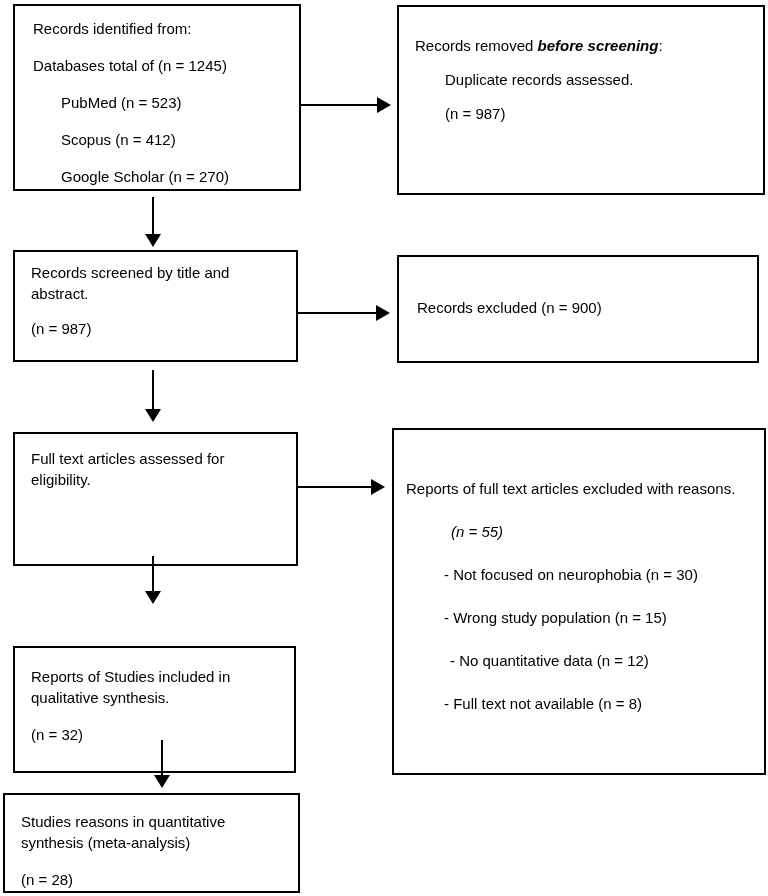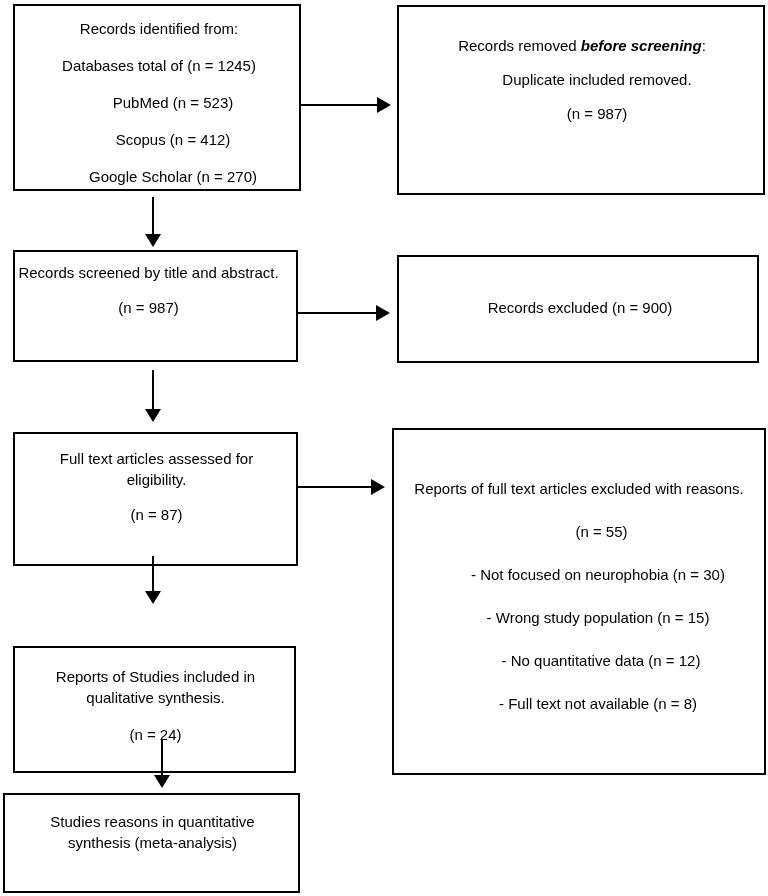--- a/index.html
+++ b/index.html
@@ -4,42 +4,42 @@
 <style>
   html, body { margin:0; padding:0; background:#ffffff; }
   body { font-family:"Liberation Sans", sans-serif; color:#000; }
   .canvas { position:relative; width:768px; height:896px; background:#ffffff; overflow:hidden; }
 
   .box {
     position:absolute; box-sizing:border-box;
     border:2.5px solid #000; background:#fff;
     font-size:15px; line-height:21px; color:#000;
   }
-  .box p { margin:0;text-align:center; }
+  .box p { margin:0; }
 
   #box-identification { left:13px; top:4px;  width:288px; height:187px; padding:12px 14px 0 18px; }
   #box-identification p { margin-bottom:16px; }
   #box-identification .sub { padding-left:28px; }
 
   #box-removed { left:397px; top:5px; width:368px; height:190px; padding:28px 14px 4px 16px; }
   #box-removed p { margin-bottom:13px; }
   #box-removed .sub { padding-left:30px; }
   .emph { font-style:italic; font-weight:bold; }
 
-  #box-screened { left:13px; top:250px; width:285px; height:112px; padding:10px 14px 0 0; }
+  #box-screened { left:13px; top:250px; width:285px; height:112px; padding:10px 14px 0 16px; }
   #box-screened .first { margin-bottom:14px; }
 
   #box-excluded { left:397px; top:255px; width:362px; height:108px; padding:40px 14px 8px 18px; }
 
   #box-fulltext { left:13px; top:432px; width:285px; height:134px; padding:14px 14px 0 16px; }
   #box-fulltext .first { margin-bottom:14px; }
 
   #box-ft-excluded { left:392px; top:428px; width:374px; height:347px; padding:48px 12px 0 12px; }
   #box-ft-excluded p { margin-bottom:22px; }
-  #box-ft-excluded .ind45 { padding-left:45px; }
+  #box-ft-excluded .ind45 { padding-left:45px;font-style:italic; }
   #box-ft-excluded .ind38 { padding-left:38px; }
   #box-ft-excluded .ind44 { padding-left:44px; }
 
   #box-qualitative { left:13px; top:610px; width:283px; height:127px; padding:18px 14px 0 16px;margin-top:36px; }
   #box-qualitative .first { margin-bottom:16px; }
 
   #box-quantitative { left:3px; top:793px; width:297px; height:100px; padding:16px 14px 0 16px; }
   #box-quantitative .first { margin-bottom:16px; }
 
   .arrow-right { position:absolute; display:flex; align-items:center; height:16px; }
@@ -73,54 +73,54 @@
   <div class="box" id="box-identification">
     <p>Records identified from:</p>
     <p>Databases total of (n = 1245)</p>
     <p class="sub">PubMed (n = 523)</p>
     <p class="sub">Scopus (n = 412)</p>
     <p class="sub">Google Scholar (n = 270)</p>
   </div>
 
   <div class="box" id="box-removed">
     <p><span>Records removed </span><span class="emph">before screening</span><span>:</span></p>
-    <p class="sub">Duplicate included removed.</p>
+    <p class="sub">Duplicate records assessed.</p>
     <p class="sub">(n = 987)</p>
   </div>
 
   <div class="box" id="box-screened">
     <p class="first">Records screened by title and abstract.</p>
     <p>(n = 987)</p>
   </div>
 
   <div class="box" id="box-excluded">
     <p>Records excluded (n = 900)</p>
   </div>
 
   <div class="box" id="box-fulltext">
     <p class="first">Full text articles assessed for eligibility.</p>
-    <p>(n = 87)</p>
   </div>
 
   <div class="box" id="box-ft-excluded">
     <p>Reports of full text articles excluded with reasons.</p>
     <p class="ind45">(n = 55)</p>
     <p class="ind38">- Not focused on neurophobia (n = 30)</p>
     <p class="ind38">- Wrong study population (n = 15)</p>
     <p class="ind44">- No quantitative data (n = 12)</p>
     <p class="ind38">- Full text not available (n = 8)</p>
   </div>
 
   <div class="box" id="box-qualitative">
     <p class="first">Reports of Studies included in qualitative synthesis.</p>
-    <p>(n = 24)</p>
+    <p>(n = 32)</p>
   </div>
 
   <div class="box" id="box-quantitative">
     <p class="first">Studies reasons in quantitative synthesis (meta-analysis)</p>
+    <p>(n = 28)</p>
   </div>
 
   <div class="arrow-right" id="arrow-r1">
     <div class="shaft"></div>
     <div class="head"></div>
   </div>
   <div class="arrow-right" id="arrow-r2">
     <div class="shaft"></div>
     <div class="head"></div>
   </div>

